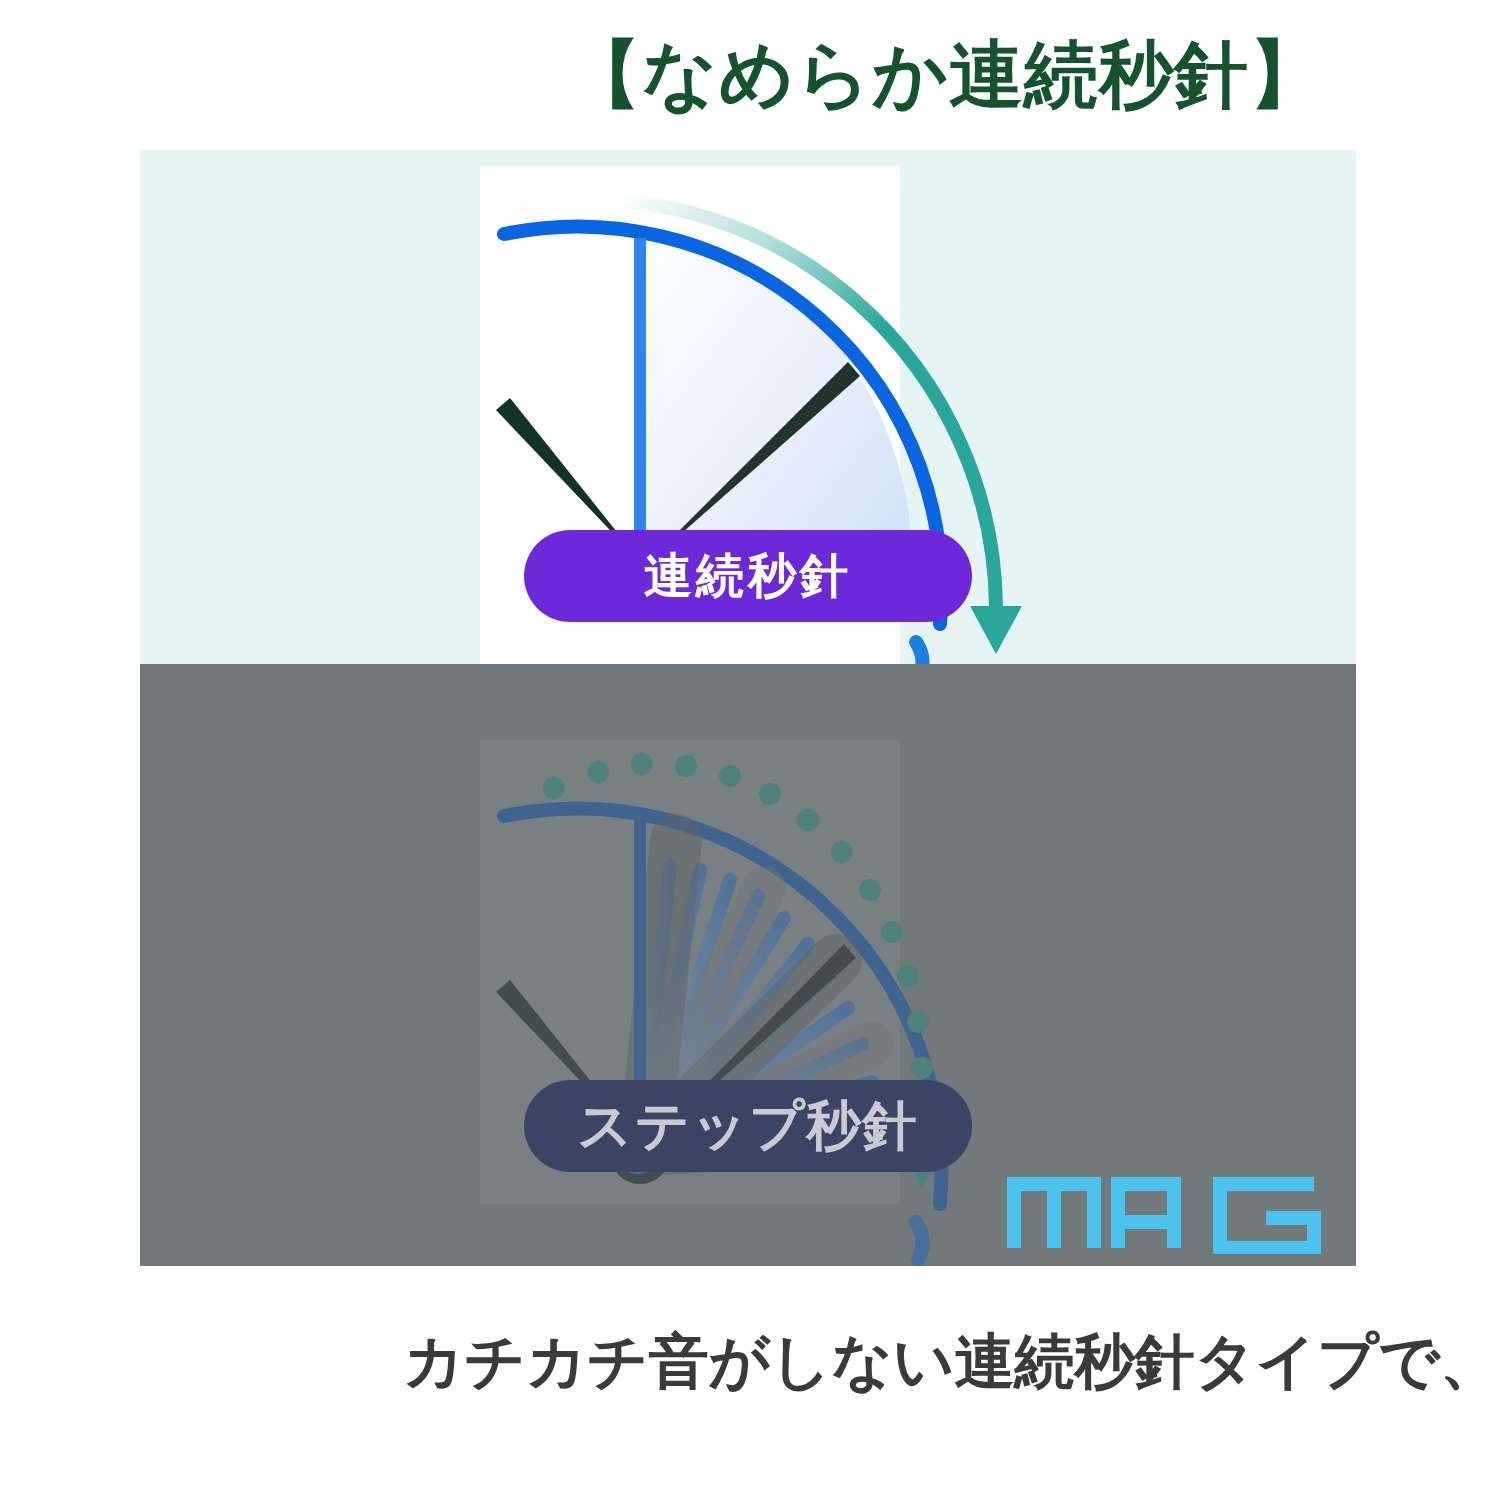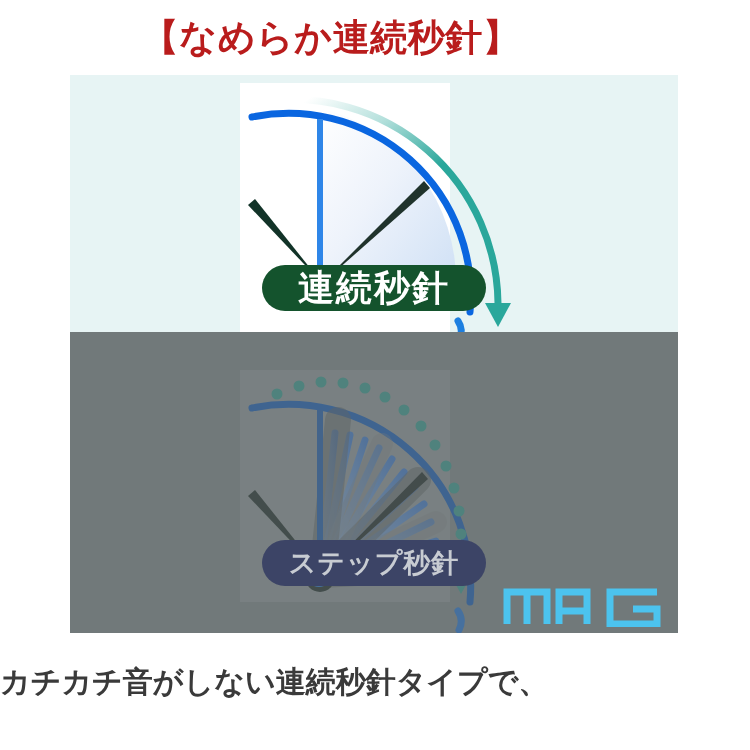--- a/index.html
+++ b/index.html
@@ -18,24 +18,24 @@
     height: 750px;
     background: #ffffff;
   }
 
   
   .title {
     position: absolute;
     left: 0;
     top: 18px;
     width: 662px;
-    text-align: center;
+    text-align: right;
     font-size: 37px;
     font-weight: 700;
-    color: #b91c1c;
+    color: #14532d;
     letter-spacing: 0.5px;
     line-height: 1.1;
     white-space: nowrap;
   }
 
   
   .panel-top {
     position: absolute;
     left: 70px;
     top: 75px;
@@ -81,23 +81,23 @@
     align-items: center;
     justify-content: center;
     border-radius: 999px;
     white-space: nowrap;
   }
   .pill-continuous {
     left: 192px;   
     top: 190px;
     width: 224px;
     height: 46px;
-    background: #14532d;
+    background: #6d28d9;
     color: #ffffff;
-    font-size: 36px;
+    font-size: 24px;
     font-weight: 700;
     letter-spacing: 2px;
     z-index: 6;
   }
   .pill-step {
     left: 192px;   
     top: 208px;
     width: 224px;
     height: 46px;
     background: #3c4466;
@@ -137,21 +137,21 @@
     line-height: 0;
   }
   .mag-logo svg { display: block; }
 
   
   .caption {
     position: absolute;
     left: 0;
     top: 662px;
     width: 750px;
-    text-align: left;
+    text-align: right;
     font-size: 30px;
     font-weight: 700;
     color: #3a3a3a;
     line-height: 1.33;
   }
   .caption .line { display: block; white-space: nowrap; }
 </style>
 </head>
 <body>
 

